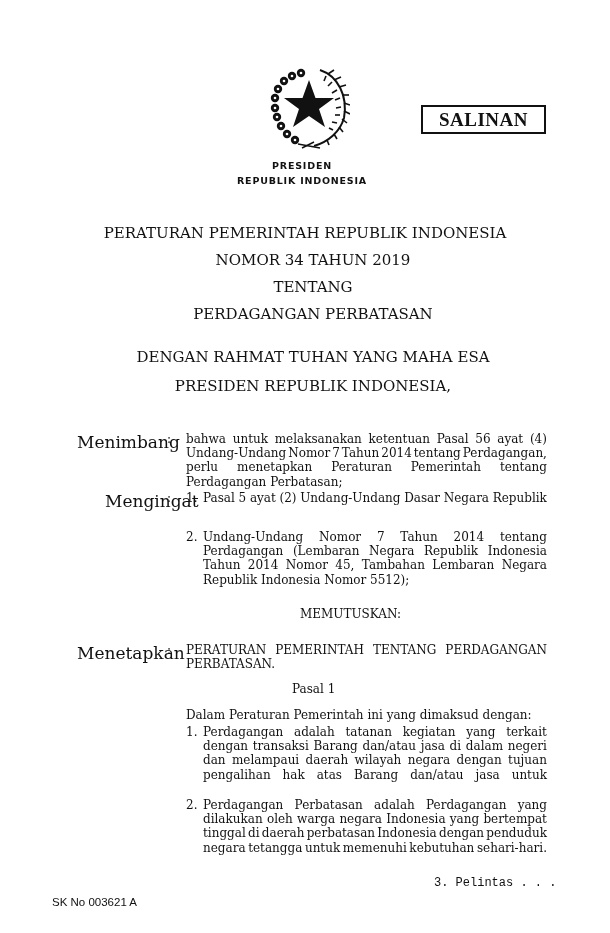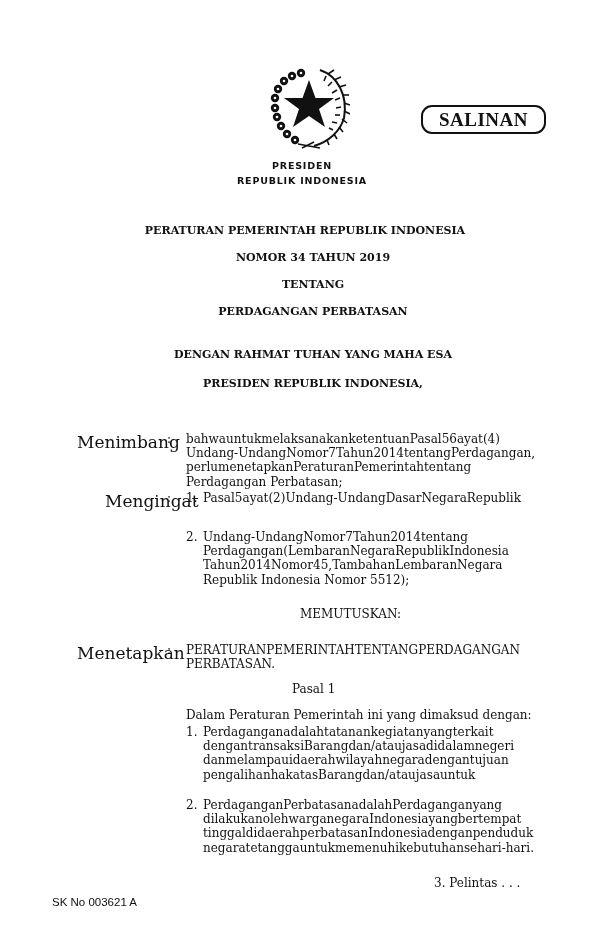--- a/index.html
+++ b/index.html
@@ -1,33 +1,33 @@
 <!DOCTYPE html>
 <html><head>
 <meta charset="utf-8">
 <style>
   html, body { margin: 0; padding: 0; background: #ffffff; }
   body { width: 610px; height: 933px; position: relative; overflow: hidden; color: #111; font-family: "DejaVu Serif", "Liberation Serif", serif; }
-  .abs { position: absolute; border-radius: 11px; }
+  .abs { position: absolute; }
 
   #emblem { left: 268px; top: 66px; width: 82px; height: 84px; }
   #salinan { left: 421px; top: 105px; width: 121px; height: 25px; border: 2px solid #111; display: flex; align-items: center; justify-content: center; font-family: "Liberation Serif", "DejaVu Serif", serif; font-weight: bold; font-size: 19px; letter-spacing: 0.5px; }
 
   .center-line { position: absolute; left: 0; width: 610px; text-align: center; white-space: nowrap; }
   .pres-head { font-family: "DejaVu Sans", "Liberation Sans", sans-serif; font-weight: bold; font-size: 9.5px; letter-spacing: 0.8px; }
-  .title { font-size: 11px; font-family: "DejaVu Serif", serif; font-weight: bold; }
+  .title { font-size: 15px; font-family: "DejaVu Serif", serif; }
 
   .lbl { position: absolute; left: 77px; font-size: 17px; font-family: "DejaVu Serif", serif; }
   .colon { position: absolute; left: 167px; font-size: 12px; font-family: "DejaVu Serif", serif; }
   .para { position: absolute; font-size: 12px; line-height: 14.2px; font-family: "DejaVu Serif", serif; text-align: justify; }
   .num { position: absolute; font-size: 12px; font-family: "DejaVu Serif", serif; }
   .small { font-size: 12px; font-family: "DejaVu Serif", serif; }
   .sk { font-family: "Liberation Sans", "DejaVu Sans", sans-serif; font-size: 11.5px; text-align: right; }
 
-  .j { display: flex; white-space: nowrap; height: 14.2px; }
+  .j { display: flex; justify-content: space-between; white-space: nowrap; height: 14.2px; }
 </style>
 </head>
 <body>
 
 <div id="emblem" class="abs">
   <svg width="82" height="84" viewBox="0 0 82 84">
 
     <polygon points="41,14 47.5,32 66,32 51,43 57,61 41,50 25,61 31,43 16,32 34.5,32" fill="#111"></polygon>
 
     <g fill="#111">
@@ -265,14 +265,14 @@
   <div class="j">
     <span>negara</span>
       <span>tetangga</span>
       <span>untuk</span>
       <span>memenuhi</span>
       <span>kebutuhan</span>
       <span>sehari-hari.</span>
   </div>
 </div>
 
-<div class="abs small" style="left:434px; top:876px; white-space:pre;">3. Pelintas . . .</div>
+<div class="abs small" style="left:434px; top:876px; white-space:pre;font-family:Liberation Mono, monospace;">3. Pelintas . . .</div>
 <div class="abs sk" style="left:52px; top:896px; white-space:pre;">SK No 003621 A</div>
 
 </body></html>

